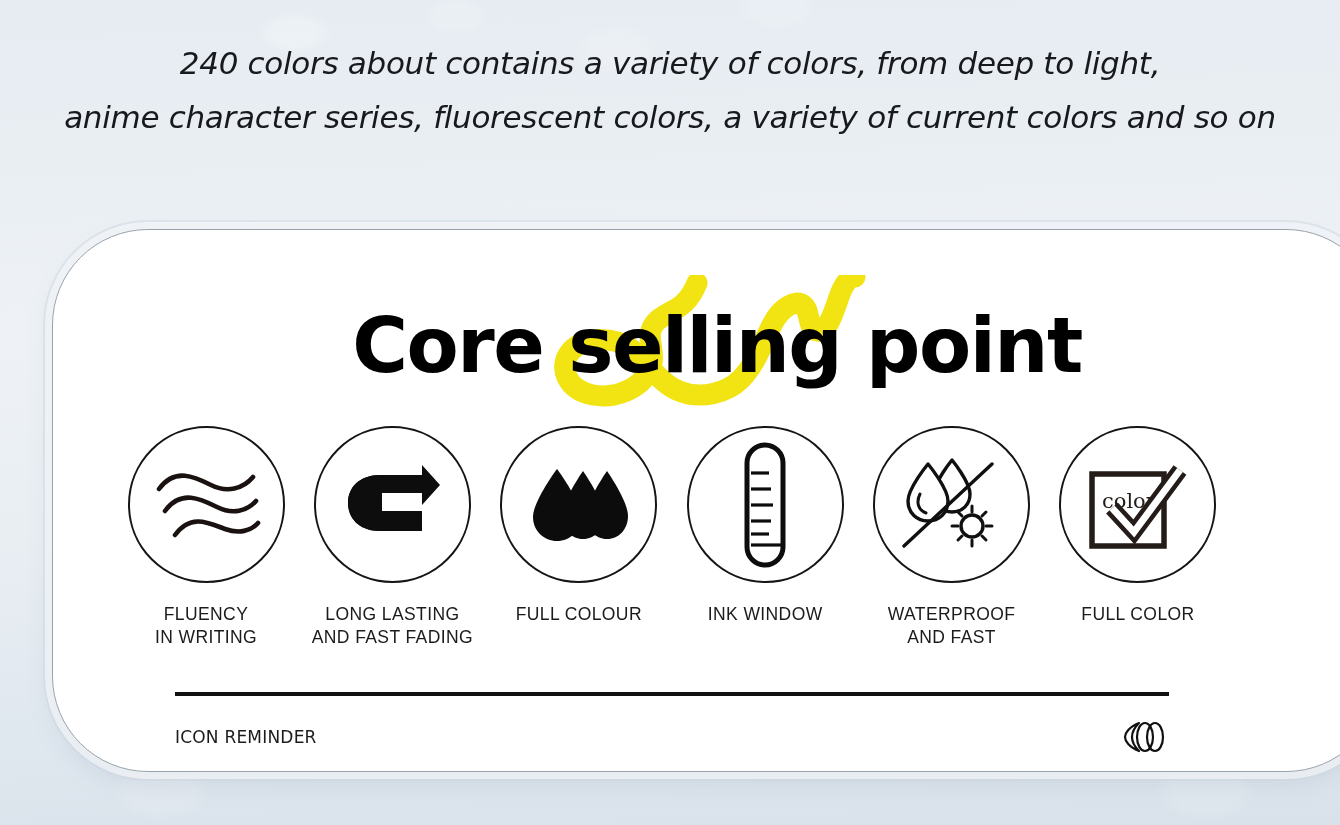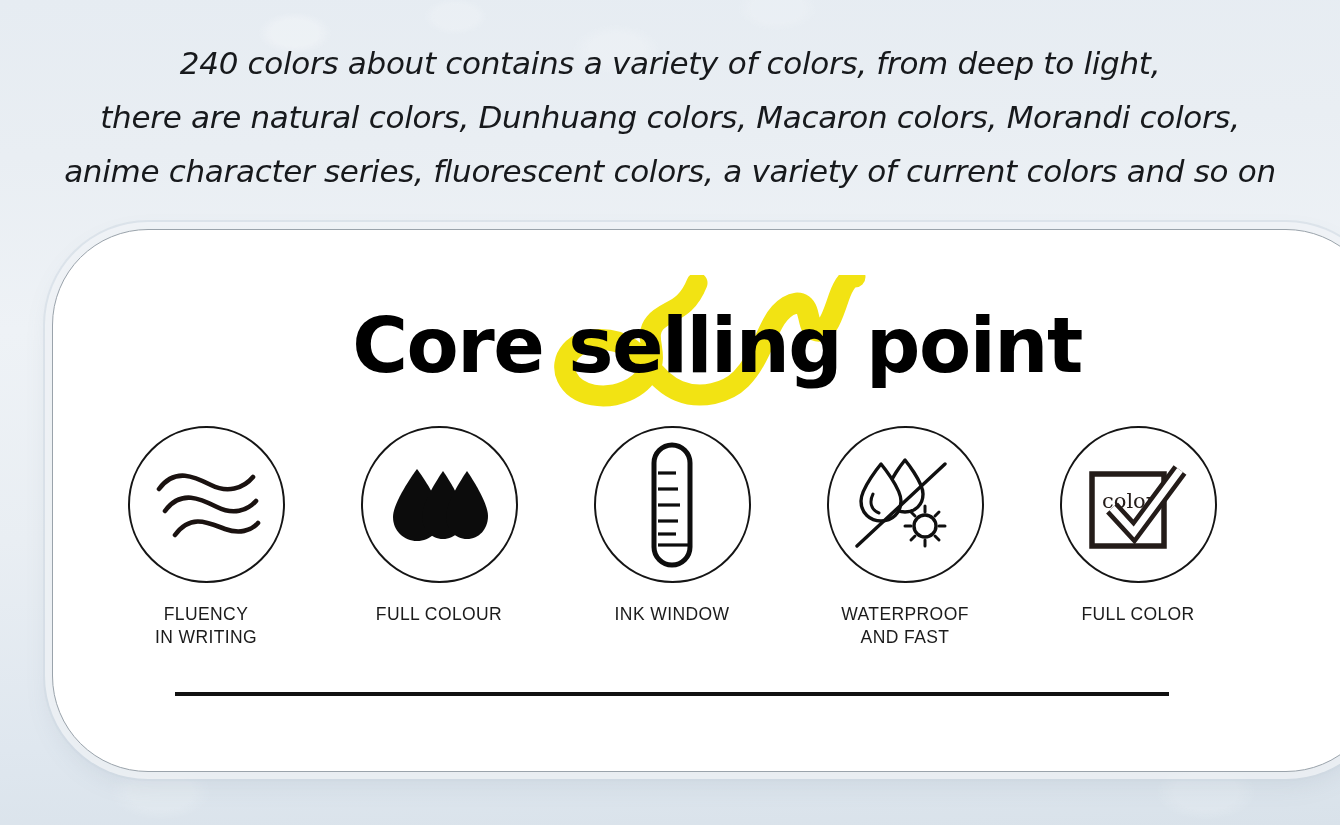--- a/index.html
+++ b/index.html
@@ -157,21 +157,20 @@
   }
   .brand-logo { width: 48px; height: 34px; }
 </style>
 </head>
 <body>
 
 <div class="bg-texture"></div>
 
 <div class="intro">
   <div>240 colors about contains a variety of colors, from deep to light,</div>
-  <div>there are natural colors, Dunhuang colors, Macaron colors, Morandi colors,</div>
   <div>anime character series, fluorescent colors, a variety of current colors and so on</div>
 </div>
 
 <div class="card">
 
   <div class="title-wrap">
     <svg class="ribbon" viewBox="0 0 700 140">
       <path d="M330 8
                C 318 38, 300 34, 288 48
                C 276 62, 292 78, 282 96
@@ -196,20 +195,32 @@
         <svg width="110" height="92" viewBox="0 0 110 92">
           <path d="M8 30 C 24 8, 44 18, 60 26 C 76 34, 92 30, 102 18" fill="none" stroke="#1a1210" stroke-width="4.6" stroke-linecap="round"></path>
           <path d="M14 52 C 30 30, 50 40, 66 48 C 82 56, 96 52, 105 42" fill="none" stroke="#1a1210" stroke-width="4.6" stroke-linecap="round"></path>
           <path d="M24 76 C 40 54, 58 64, 74 70 C 88 75, 100 72, 107 64" fill="none" stroke="#1a1210" stroke-width="4.6" stroke-linecap="round"></path>
         </svg>
       </div>
       <div class="feature-label">FLUENCY
 IN WRITING</div>
     </div>
 
+    <div class="feature">
+      <div class="circle">
+        <svg width="96" height="92" viewBox="0 0 96 92">
+          <path d="M78 20 L 78 8 L 94 26 L 78 44 L 78 32 L 38 32 L 38 52 L 78 52 L 78 72 L 36 72
+                   C 14 72, 4 58, 4 44 C 4 28, 16 16, 36 16 L 78 16 Z" fill="#0d0d0d"></path>
+          <path d="M36 16 C 16 16, 4 28, 4 44 C 4 58, 14 72, 36 72 L 78 72 L 78 52 L 38 52
+                   C 30 52, 26 48, 26 44 C 26 38, 30 34, 38 34 L 78 34 L 78 46 L 96 26 L 78 6 L 78 16 Z" fill="#0d0d0d"></path>
+        </svg>
+      </div>
+      <div class="feature-label">LONG LASTING
+AND FAST FADING</div>
+    </div>
 
     <div class="feature">
       <div class="circle">
         <svg width="100" height="80" viewBox="0 0 100 80">
           <path d="M28 4 C 28 4, 4 36, 4 52 C 4 66, 15 76, 28 76 C 41 76, 52 66, 52 52 C 52 36, 28 4, 28 4 Z" fill="#0c0c0c"></path>
           <path d="M54 6 C 54 6, 33 36, 33 51 C 33 64, 42 74, 54 74 C 66 74, 75 64, 75 51 C 75 36, 54 6, 54 6 Z" fill="#0c0c0c"></path>
           <path d="M78 6 C 78 6, 57 36, 57 51 C 57 64, 66 74, 78 74 C 90 74, 99 64, 99 51 C 99 36, 78 6, 78 6 Z" fill="#0c0c0c"></path>
         </svg>
       </div>
       <div class="feature-label">FULL COLOUR</div>
@@ -266,14 +277,22 @@
           <path d="M28 52 L 50 76 L 96 14" fill="none" stroke="#241c19" stroke-width="16" stroke-linejoin="miter" stroke-linecap="butt"></path>
           <path d="M28 52 L 50 76 L 96 14" fill="none" stroke="#ffffff" stroke-width="7" stroke-linejoin="miter" stroke-linecap="butt"></path>
         </svg>
       </div>
       <div class="feature-label">FULL COLOR</div>
     </div>
 
   </div>
 
   <div class="divider"></div>
+  <div class="footer">
+    <div class="footer-text">ICON REMINDER</div>
+    <svg class="brand-logo" viewBox="0 0 48 34">
+      <path d="M18 3 C 8 7, 4 13, 4 17 C 4 21, 8 27, 18 31 C 13 26, 11 21, 11 17 C 11 13, 13 8, 18 3 Z" fill="none" stroke="#111" stroke-width="2.2" stroke-linejoin="round"></path>
+      <ellipse cx="24" cy="17" rx="8" ry="14" fill="none" stroke="#111" stroke-width="2.2"></ellipse>
+      <ellipse cx="34" cy="17" rx="8" ry="14" fill="none" stroke="#111" stroke-width="2.2"></ellipse>
+    </svg>
+  </div>
 
 </div>
 
 </body></html>

